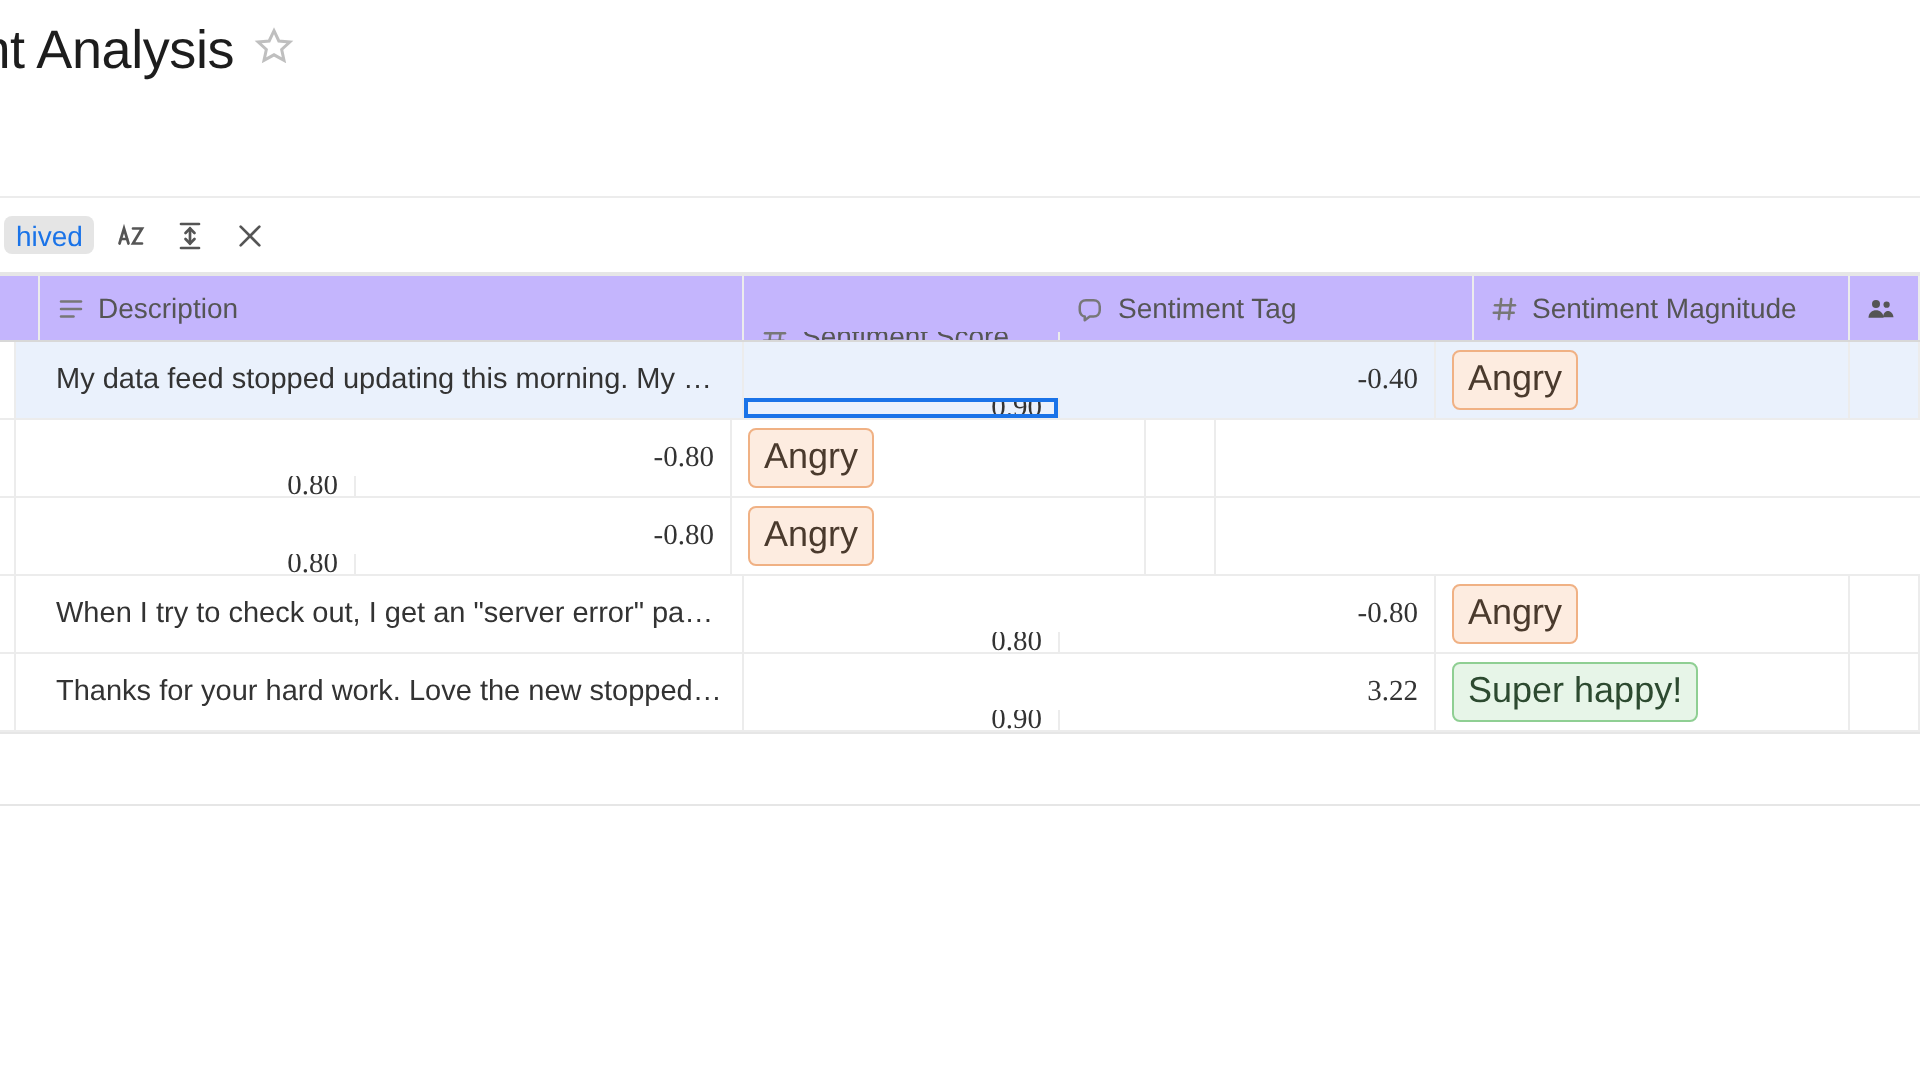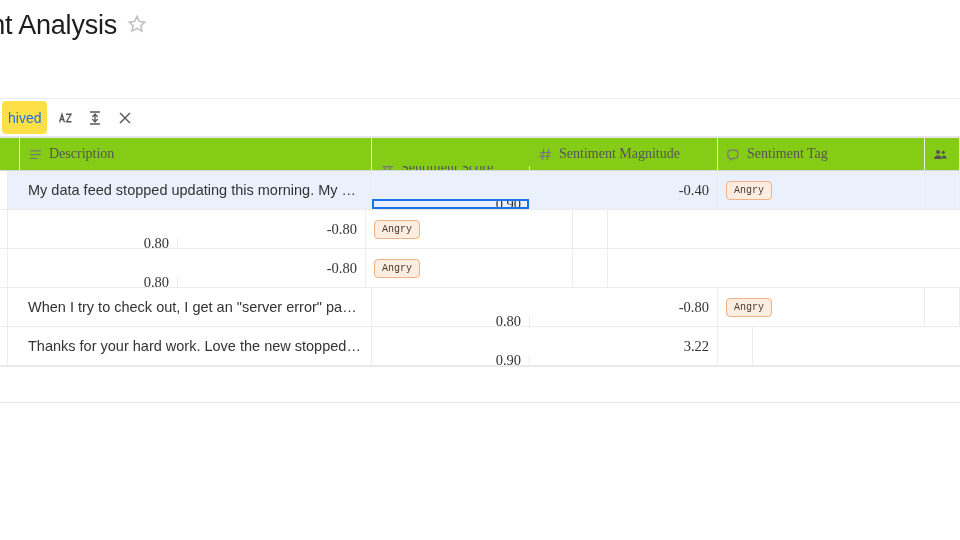--- a/index.html
+++ b/index.html
@@ -35,26 +35,26 @@
     }
     .toolbar {
       display: flex;
       align-items: center;
       gap: 2px;
       padding: 4px 2px;
       border-bottom: 1px solid #e6e6e6;
       height: 38px;
     }
     .chip {
-      background: #fde047;
+      background: #e5e5e5;
       color: #1a73e8;
       border-radius: 4px;
       padding: 2px 6px;
       font-size: 14px;
-      height: 33px;
+      height: 19px;
       display: inline-flex;
       align-items: center;
       margin-right: 2px;
     }
     .tool-btn {
       width: 28px;
       height: 28px;
       display: inline-flex;
       align-items: center;
       justify-content: center;
@@ -65,22 +65,21 @@
     .table {
       display: flex;
       flex-direction: column;
       border-bottom: 1px solid #e6e6e6;
     }
     .header-row {
       display: flex;
       height: 34px;
       border-top: 1px solid #e6e6e6;
       border-bottom: 1px solid #d8d8d8;
-      background: #84cc16;
-      font-family: Liberation Serif, serif;
+      background: #c4b5fd;
     }
     .row {
       display: flex;
       height: 39px;
       border-bottom: 1px solid #ececec;
       background: #fff;
     }
     .row.selected { background: #eaf1fc; }
     .cell {
       display: flex;
@@ -135,24 +134,23 @@
       text-overflow: ellipsis;
       white-space: nowrap;
       display: block;
       width: 100%;
     }
     .tag-pill {
       display: inline-flex;
       align-items: center;
       padding: 2px 7px;
       border-radius: 4px;
-      font-size: 10px;
+      font-size: 18px;
       line-height: 1.3;
       border: 1px solid;
-      font-family: Liberation Mono, monospace;
     }
     .tag-angry {
       background: #fdece0;
       border-color: #f0b184;
       color: #4a3a2d;
     }
     .tag-happy {
       background: #e7f5e8;
       border-color: #8fcf93;
       color: #2d4a30;
@@ -217,35 +215,35 @@
     </div>
     <div class="cell col-score">
       <svg class="icon-sm" viewBox="0 0 24 24" fill="none" stroke="#777" stroke-width="2" stroke-linecap="round">
           <path d="M9 4 L7 20"></path>
           <path d="M17 4 L15 20"></path>
           <path d="M4 9 H20"></path>
           <path d="M3 15 H19"></path>
         </svg>
       <span>Sentiment Score</span>
     </div>
+    <div class="cell col-tag">
+      <svg class="icon-sm" viewBox="0 0 24 24" fill="none" stroke="#777" stroke-width="2" stroke-linecap="round" stroke-linejoin="round">
+          <path d="M3 10 C3 7 5 5 8 5 H14 C17 5 19 7 19 10 V13 C19 16 17 18 14 18 H11 L7 21 V18 C5 18 3 16 3 13 Z"></path>
+        </svg>
+      <span>Sentiment Tag</span>
+    </div>
     <div class="cell col-mag">
       <svg class="icon-sm" viewBox="0 0 24 24" fill="none" stroke="#777" stroke-width="2" stroke-linecap="round">
           <path d="M9 4 L7 20"></path>
           <path d="M17 4 L15 20"></path>
           <path d="M4 9 H20"></path>
           <path d="M3 15 H19"></path>
         </svg>
       <span>Sentiment Magnitude</span>
     </div>
-    <div class="cell col-tag">
-      <svg class="icon-sm" viewBox="0 0 24 24" fill="none" stroke="#777" stroke-width="2" stroke-linecap="round" stroke-linejoin="round">
-          <path d="M3 10 C3 7 5 5 8 5 H14 C17 5 19 7 19 10 V13 C19 16 17 18 14 18 H11 L7 21 V18 C5 18 3 16 3 13 Z"></path>
-        </svg>
-      <span>Sentiment Tag</span>
-    </div>
     <div class="cell col-people">
       <svg class="icon-sm" viewBox="0 0 24 24" fill="#555">
           <circle cx="8" cy="8" r="3.2"></circle>
           <path d="M2 19 C2 15 5 13 8 13 C11 13 14 15 14 19 Z"></path>
           <circle cx="16.5" cy="8.5" r="2.5"></circle>
           <path d="M13.5 18.5 C13.8 15.5 15.5 13.5 17.5 13.5 C19.8 13.5 21.5 15.3 22 18.5 Z"></path>
         </svg>
       <span></span>
     </div>
   </div>
@@ -323,18 +321,21 @@
         </div>
         <div class="cell col-desc">
           <span class="desc-text">Thanks for your hard work. Love the new stopped. …</span>
         </div>
         <div class="cell col-score">
           <span class="num">0.90</span>
         </div>
         <div class="cell col-mag">
           <span class="num">3.22</span>
         </div>
+        <div class="cell col-tag">
+          <span class="tag-pill tag-happy">Super happy!</span>
+        </div>
         <div class="cell col-people"></div>
       </div>
     </div>
 </div>
 
 <div class="bottom-edge"></div>
 
 </body></html>

